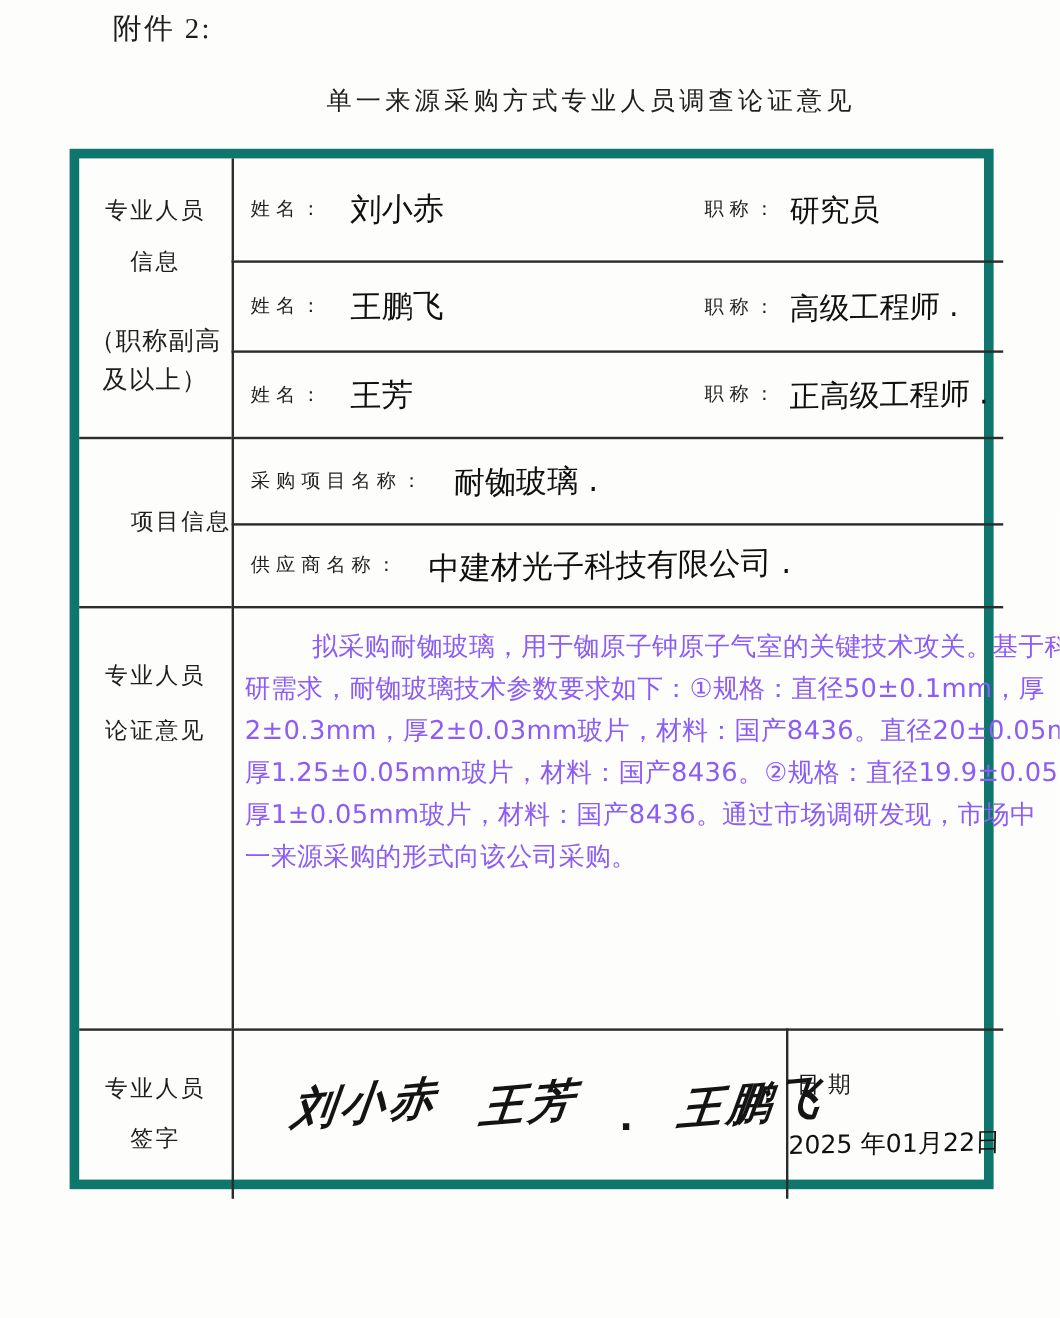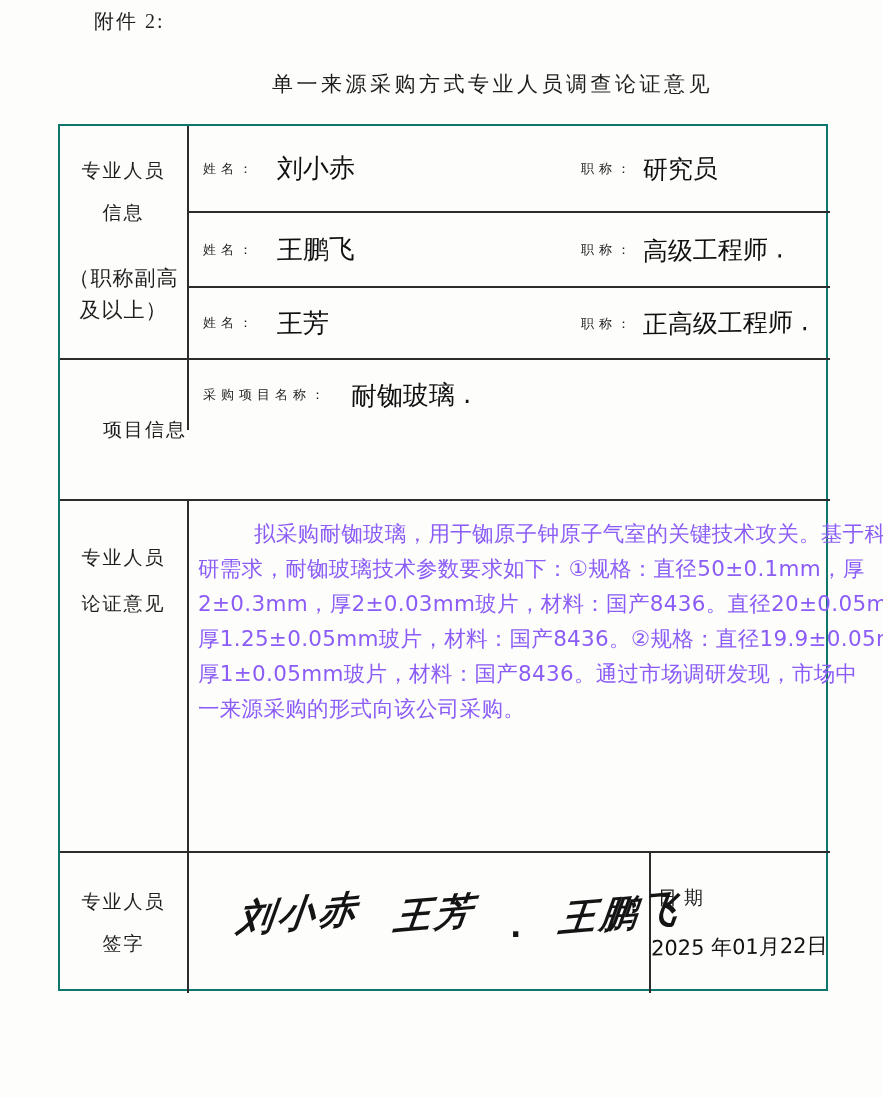--- a/index.html
+++ b/index.html
@@ -12,42 +12,42 @@
     position: relative;
     width: 883px;
     height: 1098px;
     background: #fdfdfc;
     overflow: hidden;
   }
   .attachment {
     position: absolute;
     left: 94px;
     top: 8px;
-    font-size: 20px;
+    font-size: 24px;
     letter-spacing: 2px;
     text-align: right;
   }
   .doc-title {
     position: absolute;
     left: 272px;
     top: 70px;
     font-size: 21px;
     letter-spacing: 3.5px;
     white-space: nowrap;
   }
   .form-table {
     position: absolute;
     left: 58px;
     top: 124px;
     width: 770px;
     height: 867px;
     display: grid;
     grid-template-columns: 127px 462px 181px;
     grid-template-rows: 85px 75px 72px 72px 69px 352px 142px;
-    border: 2px solid #0f766e;
+    border: 8px solid #0f766e;
     box-sizing: border-box;
   }
   .cell { box-sizing: border-box; min-width: 0; min-height: 0; }
   .bl { border-left: 2px solid #2c2c2c; }
   .bt { border-top: 2px solid #2c2c2c; }
 
   
   .hcell {
     display: flex;
     flex-direction: column;
@@ -64,21 +64,21 @@
   .hcell.top-align { justify-content: flex-start; padding-top: 44px; }
   .hcell.top-align .gap-sm { margin-top: 20px; }
 
   
   .name-row {
     position: relative;
     display: flex;
     align-items: center;
     padding-left: 14px;
   }
-  .plabel { font-size: 13px; letter-spacing: 5px; white-space: nowrap; }
+  .plabel { font-size: 16px; letter-spacing: 5px; white-space: nowrap; }
   .hw {
     font-family: "DejaVu Sans", sans-serif;
     color: #101010;
     display: inline-block;
     transform: rotate(-1deg) skewX(-2deg);
   }
   .hw-name { font-size: 26px; margin-left: 20px; font-weight: 500; }
   .title-group {
     position: absolute;
     left: 360px;
@@ -198,20 +198,24 @@
 
     <div class="cell bt hcell" style="grid-column:1; grid-row:4 / span 2;align-items:flex-end;">
       <div>项目信息</div>
     </div>
 
     <div class="cell bl bt proj-row" style="grid-column:2 / 4; grid-row:4;">
       <span class="plabel">采购项目名称：</span>
       <span class="hw hw-proj">耐铷玻璃 .</span>
     </div>
 
+    <div class="cell bl bt proj-row" style="grid-column:2 / 4; grid-row:5;">
+      <span class="plabel">供应商名称：</span>
+      <span class="hw hw-proj">中建材光子科技有限公司 .</span>
+    </div>
 
     <div class="cell bt hcell top-align" style="grid-column:1; grid-row:6;">
       <div>专业人员</div>
       <div class="gap-sm">论证意见</div>
     </div>
 
     <div class="cell bl bt opinion-cell" style="grid-column:2 / 4; grid-row:6;">
       <div class="op-line first">拟采购耐铷玻璃，用于铷原子钟原子气室的关键技术攻关。基于科</div>
       <div class="op-line">研需求，耐铷玻璃技术参数要求如下：①规格：直径50±0.1mm，厚</div>
       <div class="op-line">2±0.3mm，厚2±0.03mm玻片，材料：国产8436。直径20±0.05mm，</div>

